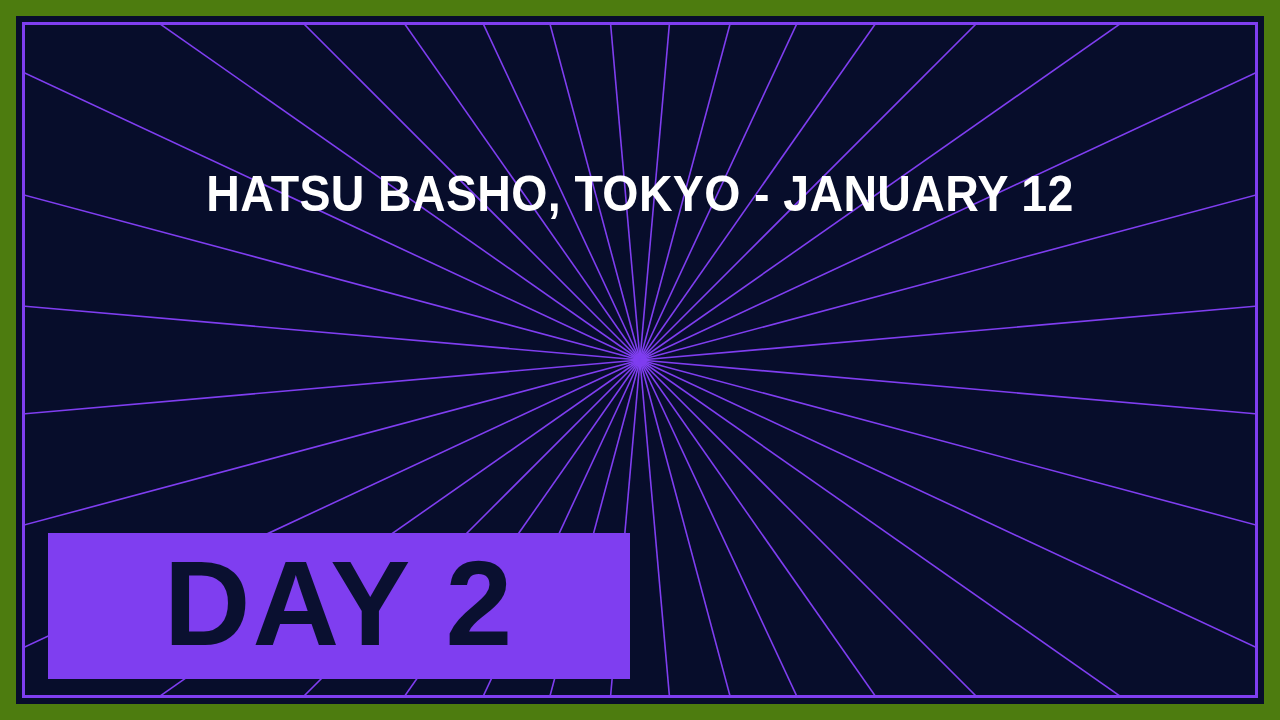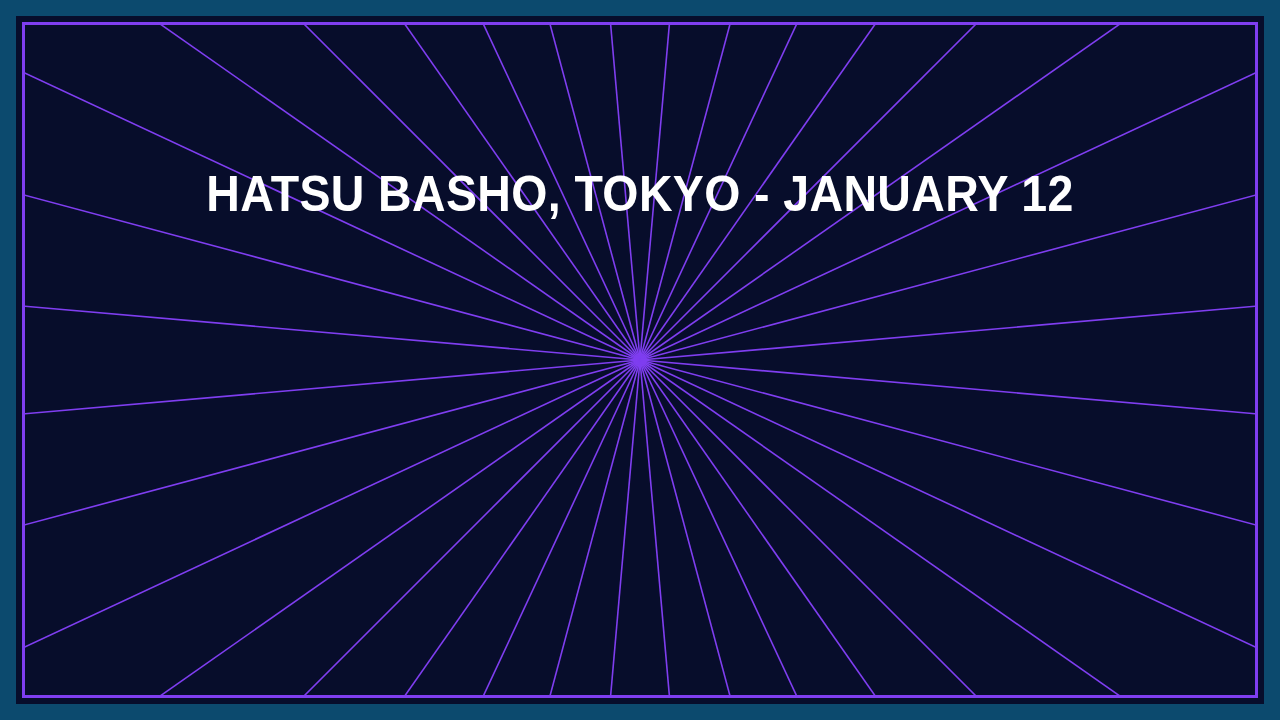--- a/index.html
+++ b/index.html
@@ -11,21 +11,21 @@
     overflow: hidden;
     background: #7f3ef0;
     font-family: "Liberation Sans", sans-serif;
   }
 
   
   #poster {
     position: relative;
     width: 1280px;
     height: 720px;
-    background: #0c4a6e;
+    background: #4d7c0f;
   }
 
   
   #frame-gap {
     position: absolute;
     left: 16px;  top: 16px;
     right: 16px; bottom: 16px;
     background: #070d2b;
   }
 
@@ -165,15 +165,18 @@
           <line x1="615" y1="335" x2="2208.91" y2="195.55"></line>
         </g>
     </svg>
   </div>
 
   <div id="content">
 
     <div id="kicker">HATSU BASHO, TOKYO - JANUARY 12</div>
 
 
+    <div id="day-box">
+      <div id="day-label">DAY 2</div>
+    </div>
 
   </div>
 </div>
 
 </body></html>

